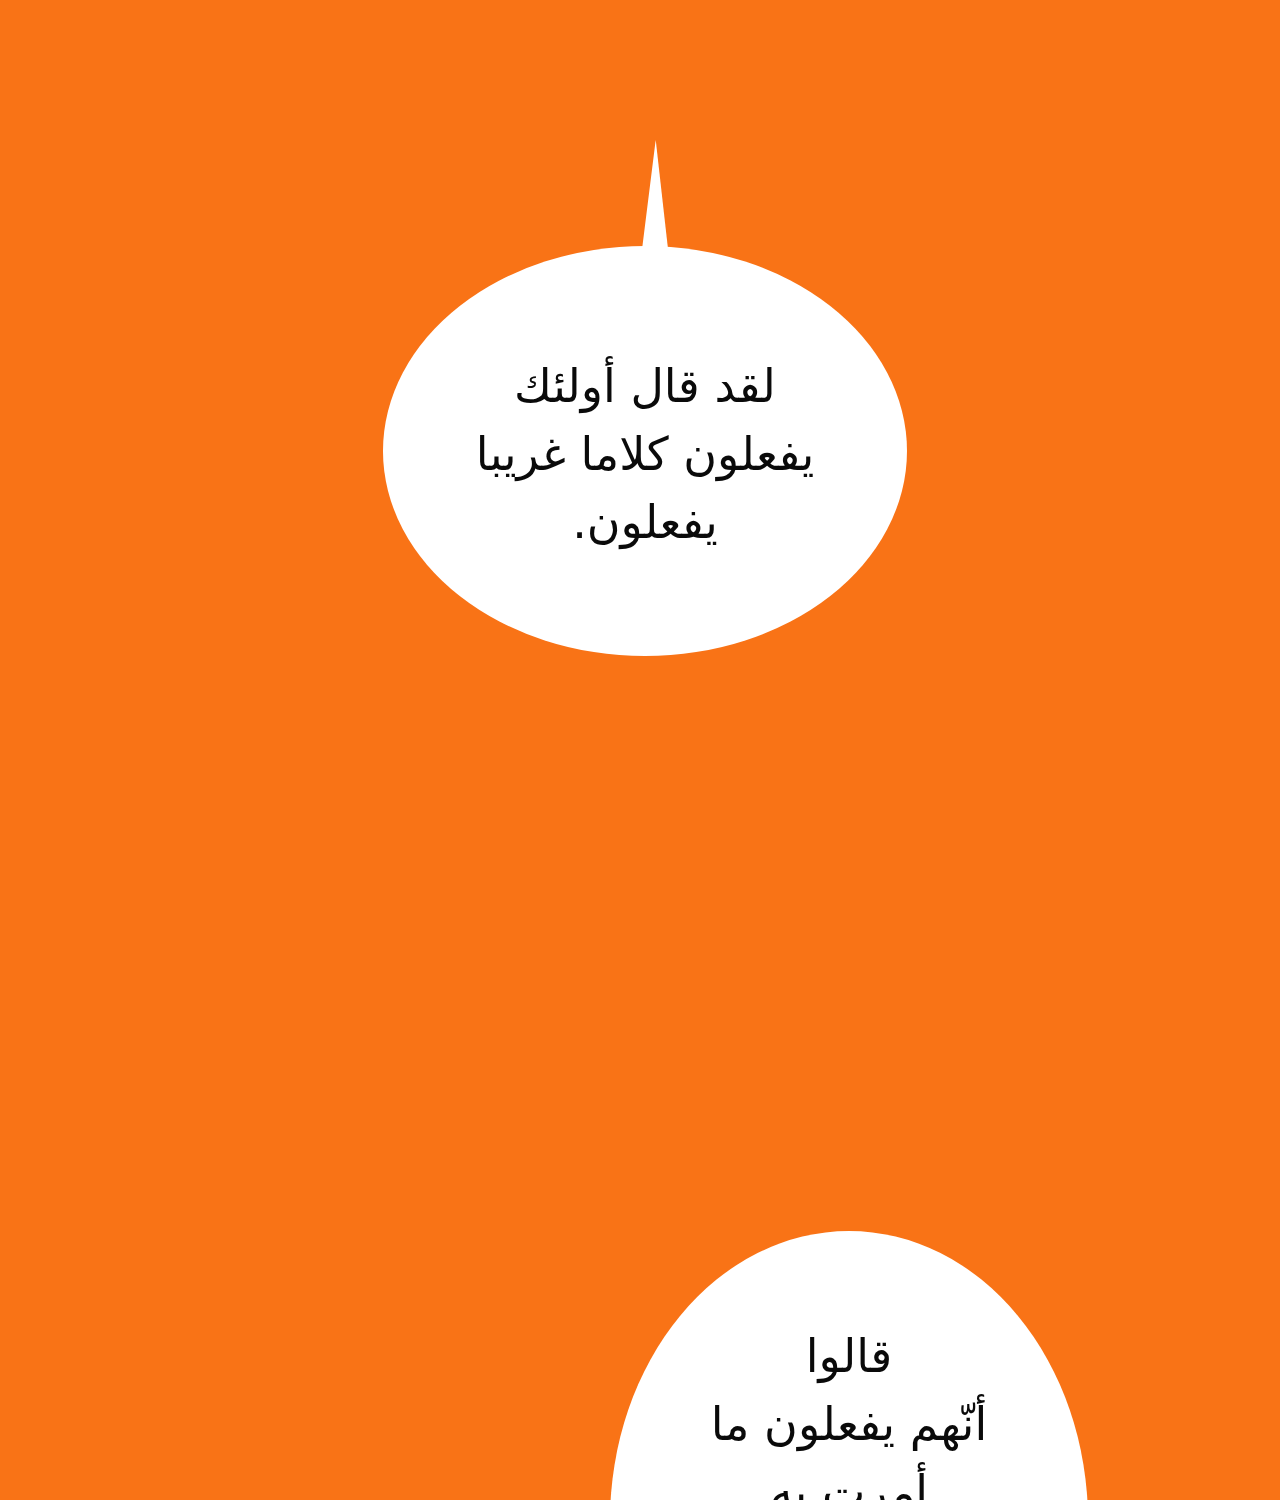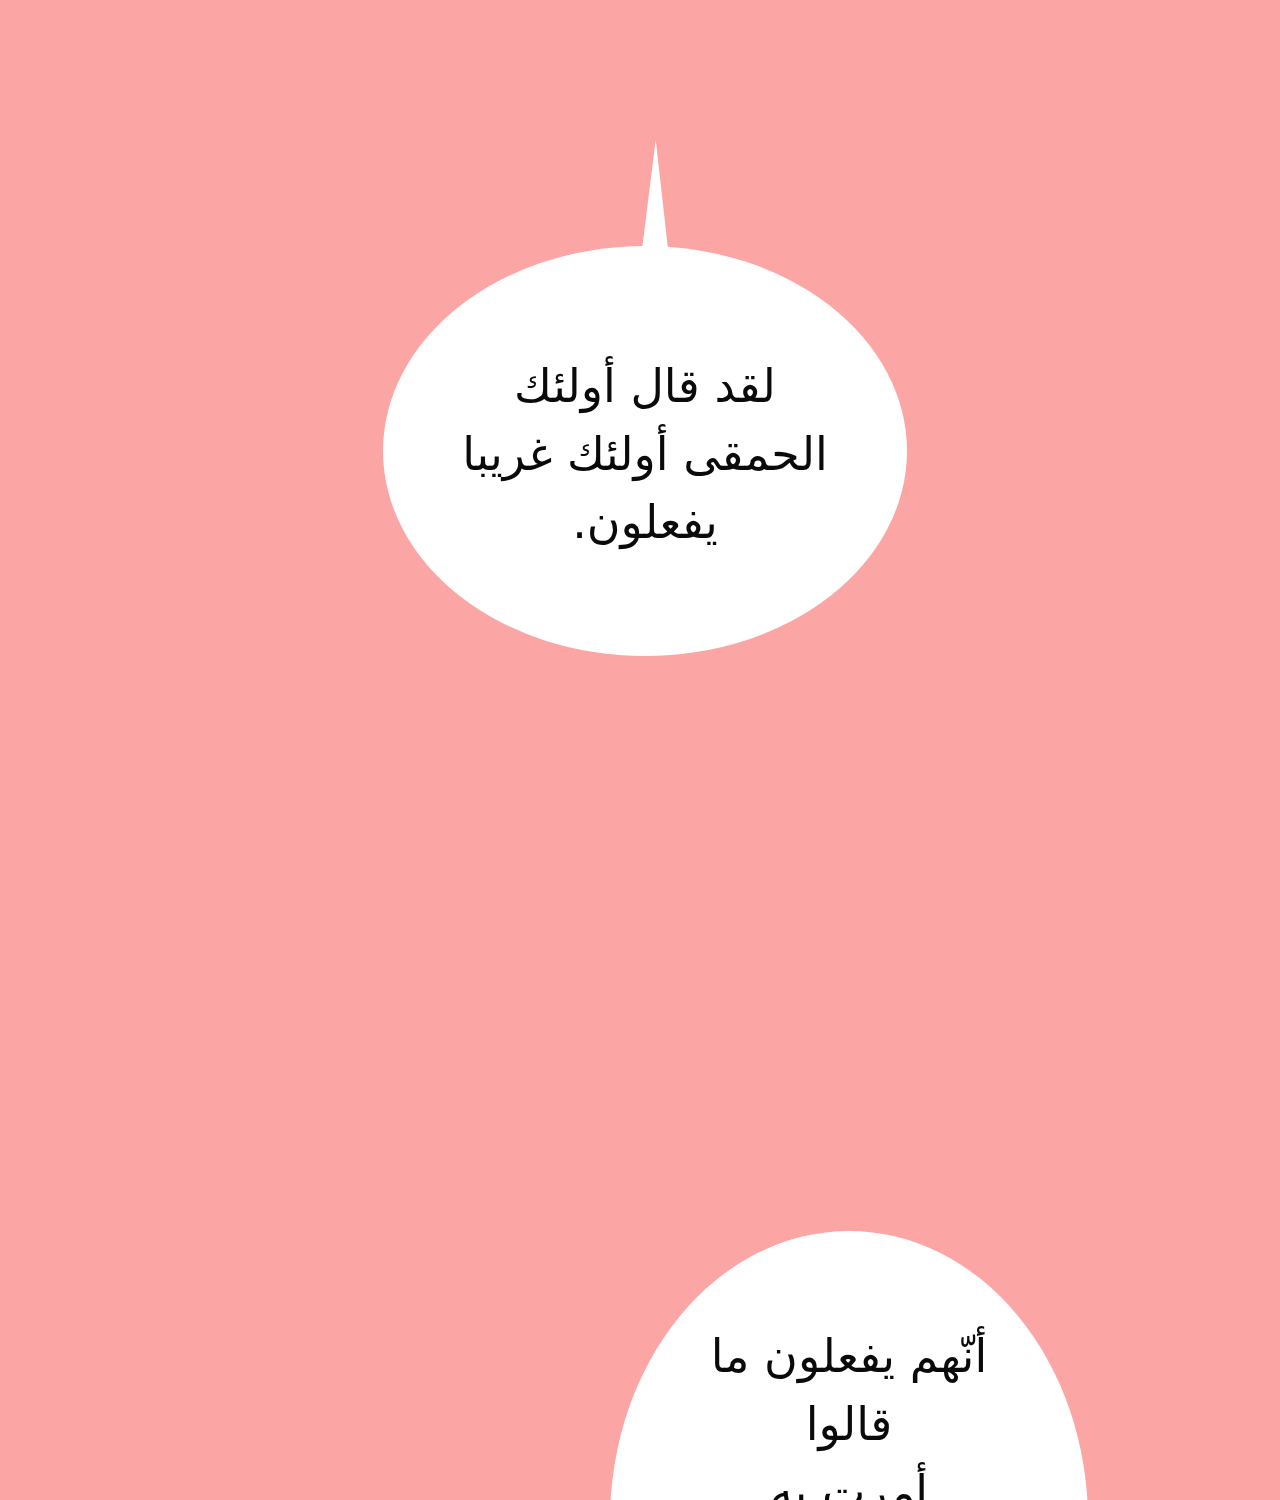--- a/index.html
+++ b/index.html
@@ -4,21 +4,21 @@
 <style>
   html, body {
     margin: 0;
     padding: 0;
     background: #000000;
   }
   .page {
     position: relative;
     width: 1280px;
     height: 1500px;
-    background: #fca5a5;
+    background: #f97316;
     overflow: hidden;
     font-family: "DejaVu Sans", sans-serif;
   }
   .bubble {
     position: absolute;
     background: #ffffff;
     border-radius: 50%;
   }
   .bubble-1 {
     left: 383px;
@@ -68,24 +68,24 @@
 </style>
 </head>
 <body>
 
 <div class="page">
 
   <div class="bubble-1-tail"></div>
   <div class="bubble bubble-1"></div>
   <div class="speech-text speech-text-1">
     <span class="speech-line">لقد قال أولئك</span>
-    <span class="speech-line">الحمقى أولئك غريبا</span>
+    <span class="speech-line">يفعلون كلاما غريبا</span>
     <span class="speech-line">يفعلون.</span>
   </div>
 
   <div class="bubble bubble-2"></div>
   <div class="speech-text speech-text-2">
+    <span class="speech-line">قالوا</span>
     <span class="speech-line">أنّهم يفعلون ما</span>
-    <span class="speech-line">قالوا</span>
     <span class="speech-line">أمرت به</span>
   </div>
 
 </div>
 
 </body></html>

